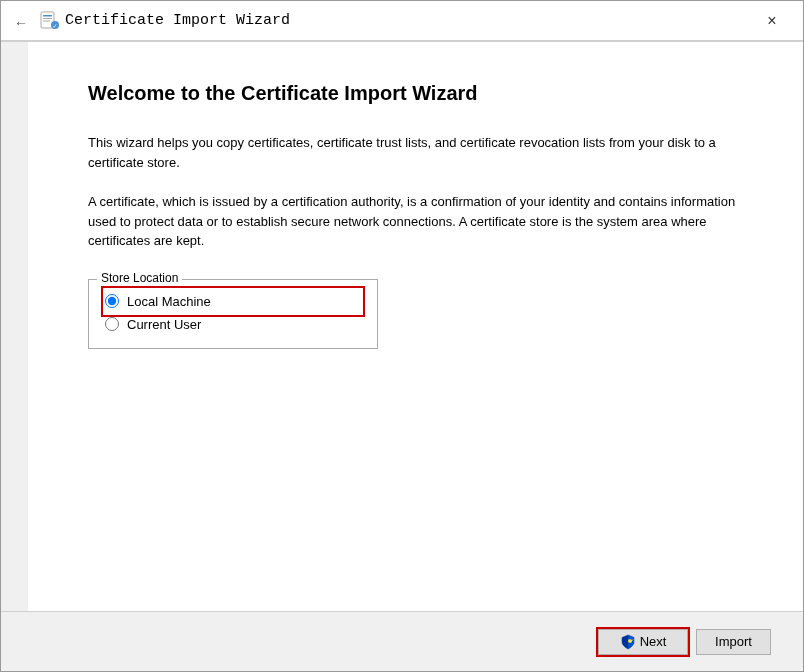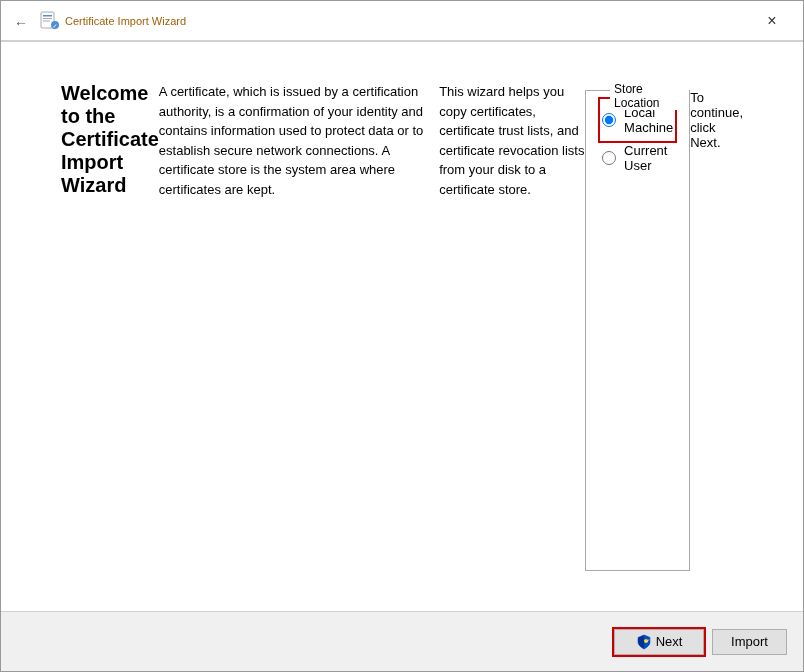--- a/index.html
+++ b/index.html
@@ -44,22 +44,23 @@
       cursor: pointer;
       color: #555;
       font-size: 14px;
     }
     .title-icon {
       width: 20px;
       height: 20px;
       flex-shrink: 0;
     }
     .title-text {
-      font-size: 11px;
-      color: #a16207;
+      font-size: 15px;
+      color: #000000;
+      font-family: Liberation Mono, monospace;
     }
     .close-btn {
       width: 46px;
       height: 30px;
       display: flex;
       align-items: center;
       justify-content: center;
       cursor: pointer;
       font-size: 16px;
       color: #333;
@@ -67,21 +68,23 @@
     .separator {
       height: 1px;
       background: #d0d0d0;
       flex-shrink: 0;
     }
     .content {
       flex: 1;
       background: #ffffff;
       padding: 40px 60px 20px 60px;
       display: flex;
+      flex-direction: column;
       overflow: hidden;
+      margin-left: 27px;
     }
     .page-title {
       font-size: 20px;
       font-weight: bold;
       color: #000;
       margin-bottom: 28px;
     }
     .description {
       font-size: 13px;
       color: #000;
@@ -92,21 +95,21 @@
       border: 1px solid #aaa;
       padding: 10px 16px 12px 16px;
       width: 290px;
       margin-top: 8px;
       margin-bottom: 20px;
       position: relative;
     }
     .store-location-legend {
       position: absolute;
       top: -9px;
-      left: 24px;
+      left: 8px;
       background: white;
       padding: 0 4px;
       font-size: 12px;
       color: #000;
     }
     .radio-option {
       display: flex;
       align-items: center;
       gap: 8px;
       padding: 4px 0;
@@ -129,21 +132,21 @@
       color: #000;
       margin-top: 8px;
     }
     .footer {
       height: 60px;
       background: #f0f0f0;
       border-top: 1px solid #d0d0d0;
       display: flex;
       align-items: center;
       justify-content: flex-end;
-      padding: 0 16px;
+      padding: 0 32px;
       gap: 8px;
       flex-shrink: 0;
     }
     .btn {
       height: 26px;
       min-width: 75px;
       padding: 0 12px;
       font-size: 13px;
       font-family: 'Segoe UI', Tahoma, sans-serif;
       cursor: pointer;
@@ -184,38 +187,37 @@
         <text x="13.5" y="17" font-size="6" fill="white" font-family="sans-serif">✓</text>
       </svg>
       <span class="title-text">Certificate Import Wizard</span>
     </div>
     <div class="close-btn">×</div>
   </div>
   <div class="separator"></div>
 
   <div class="content">
     <div class="page-title">Welcome to the Certificate Import Wizard</div>
+    <div class="description">This wizard helps you copy certificates, certificate trust lists, and certificate revocation lists from your disk to a certificate store.</div>
     <div class="description">A certificate, which is issued by a certification authority, is a confirmation of your identity and contains information used to protect data or to establish secure network connections. A certificate store is the system area where certificates are kept.</div>
-    <div class="description">This wizard helps you copy certificates, certificate trust lists, and certificate revocation lists from your disk to a certificate store.</div>
 
     <fieldset class="store-location-group">
       <legend class="store-location-legend">Store Location</legend>
 
       <label class="radio-option selected-option">
         <input type="radio" class="radio-input" name="store-location" checked="" style="">
         <span>Local Machine</span>
       </label>
 
       <label class="radio-option">
         <input type="radio" class="radio-input" name="store-location" style="">
         <span>Current User</span>
       </label>
     </fieldset>
 
-    <div class="continue-text">To continue, click Next.</div>
   </div>
 
   <div class="footer">
     <button class="btn btn-next">
 
       <svg class="shield-icon" viewBox="0 0 16 16">
         <path d="M8 1 L14 3.5 L14 8 C14 12 8 15 8 15 C8 15 2 12 2 8 L2 3.5 Z" fill="#003399" stroke="#003399" stroke-width="0.5"></path>
         <path d="M8 1 L14 3.5 L14 8 C14 12 8 15 8 15" fill="#0050cc"></path>
         <circle cx="10" cy="7" r="2" fill="#ffcc00"></circle>
         <path d="M9 6.5 L10.5 8 L13 5.5" stroke="#fff" stroke-width="0.8" fill="none"></path>

